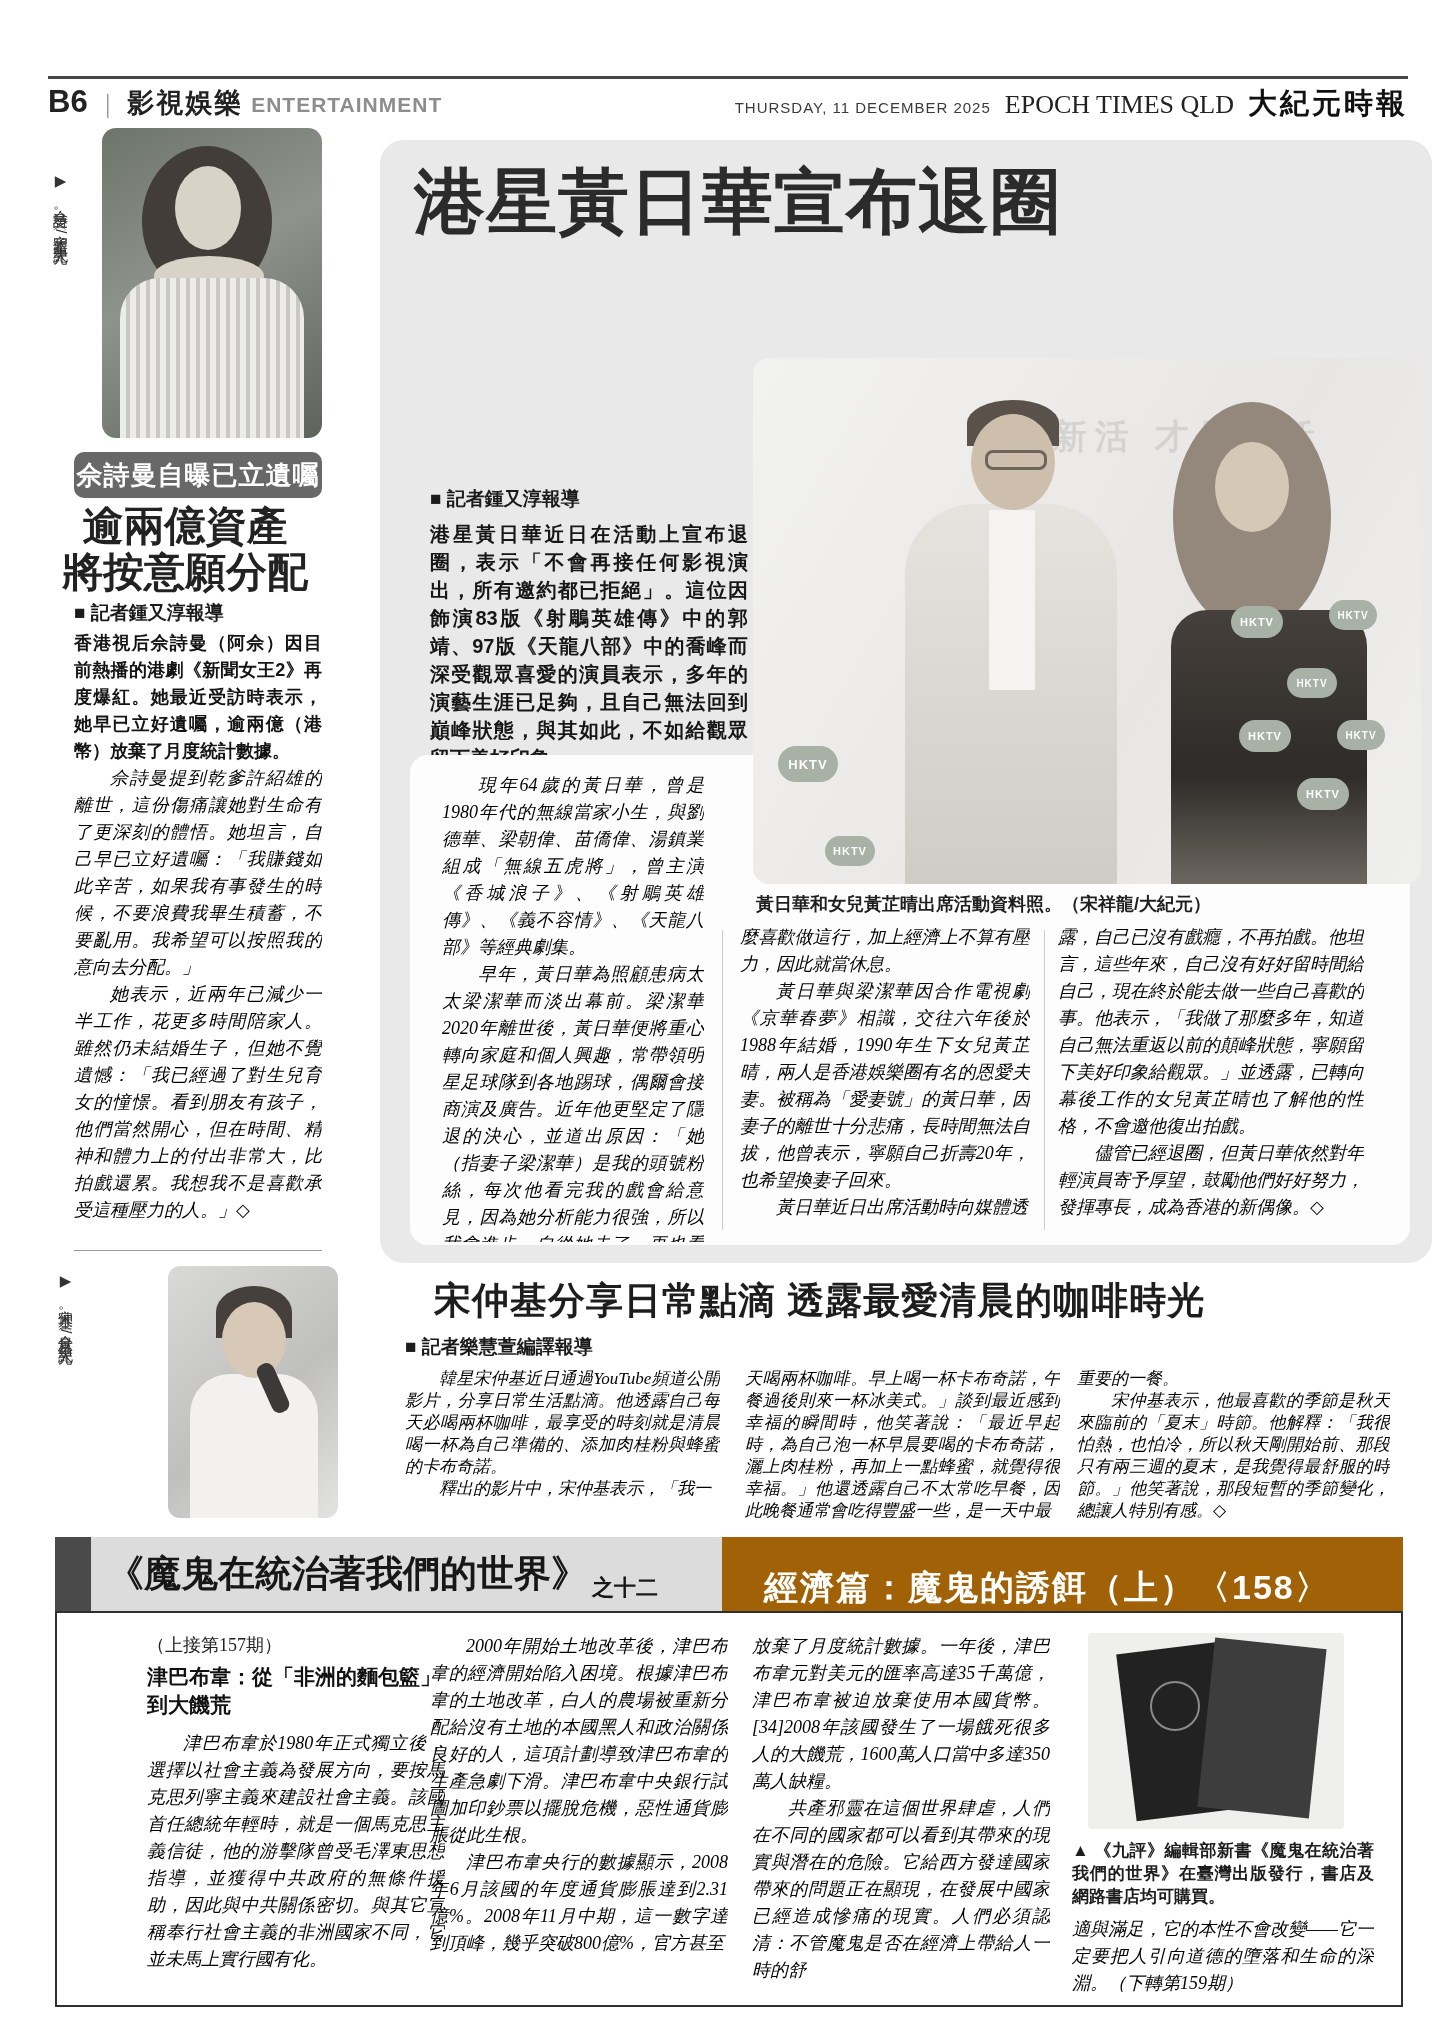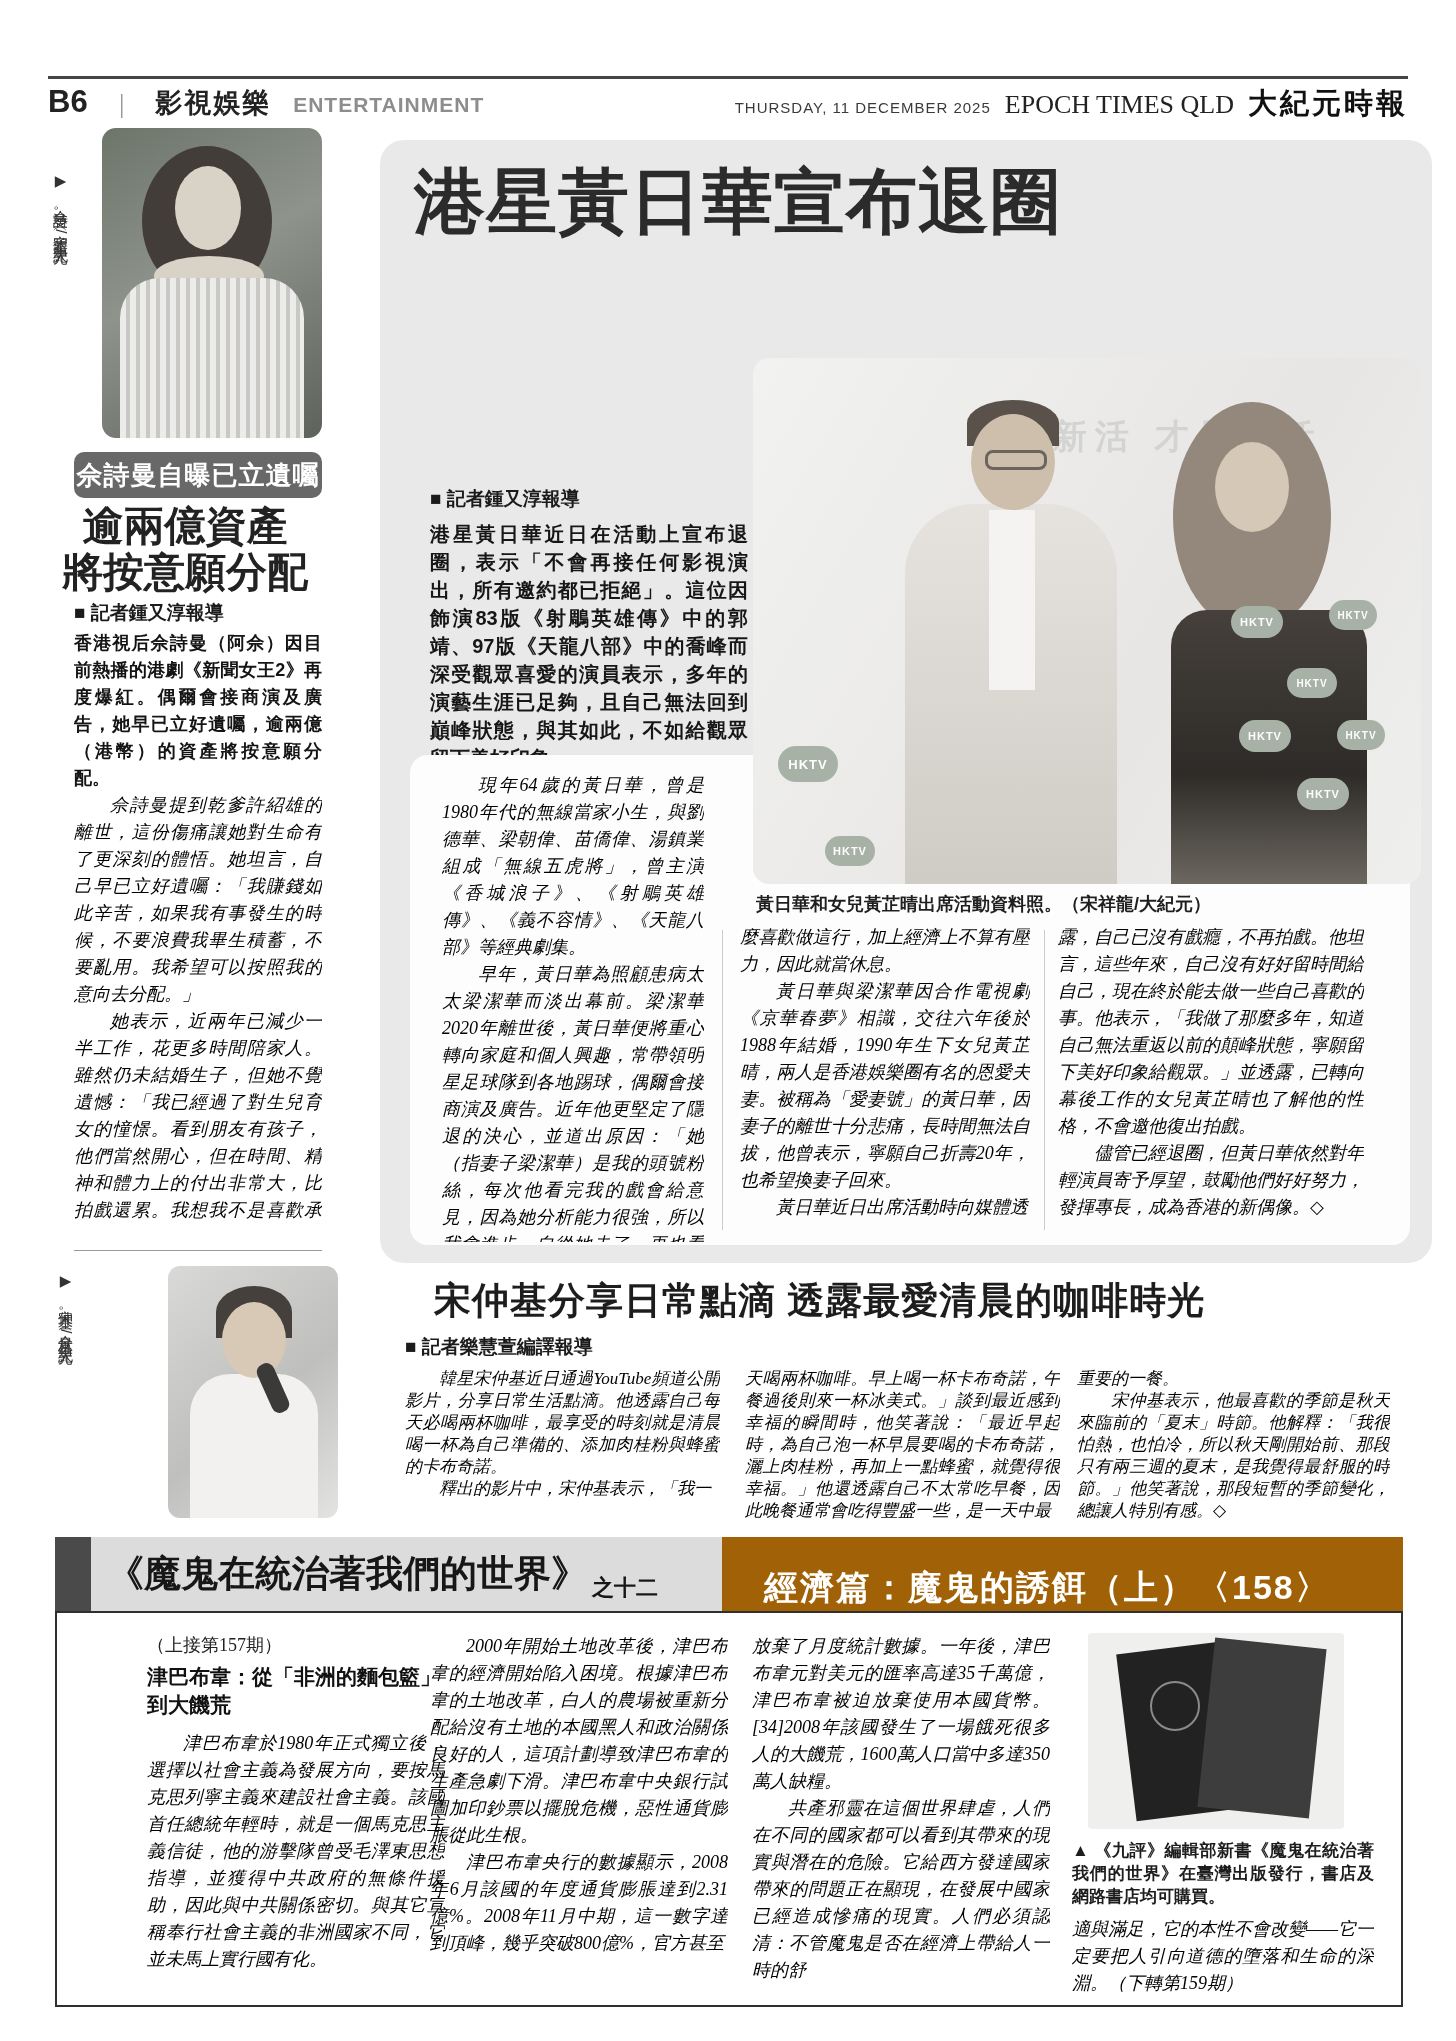--- a/index.html
+++ b/index.html
@@ -1,21 +1,21 @@
 <!DOCTYPE html>
 <html><head>
 <meta charset="utf-8">
 <style>
   html,body{margin:0;padding:0;background:#fff;}
   body{width:1456px;height:2041px;position:relative;overflow:hidden;
        font-family:"Liberation Sans","DejaVu Sans",sans-serif;color:#1c1c1c;}
   .abs{position:absolute;}
   
   .top-rule{left:48px;top:76px;width:1360px;height:3px;background:#454545;}
-  .hdr-left{left:48px;top:84px;display:flex;align-items:baseline;gap:22px;}
+  .hdr-left{left:48px;top:84px;display:flex;align-items:baseline;gap:8px;}
   .hdr-pageno{font-size:31px;font-weight:900;color:#222;}
   .hdr-sep{font-size:24px;color:#999;}
   .hdr-cn{font-size:27px;font-weight:900;color:#222;letter-spacing:2px;}
   .hdr-en{font-size:21px;font-weight:800;color:#8d8d8d;letter-spacing:1px;}
   .hdr-right{right:48px;top:84px;display:flex;align-items:baseline;gap:14px;}
   .hdr-date{font-size:15px;color:#3a3a3a;letter-spacing:1px;}
   .hdr-masthead-en{font-family:"Liberation Serif","DejaVu Serif",serif;font-size:26px;color:#222;}
   .hdr-masthead-cn{font-size:29px;font-weight:900;color:#111;letter-spacing:3px;}
   
   .vcap{writing-mode:vertical-rl;font-size:15px;color:#333;letter-spacing:2px;line-height:1.1;}
@@ -129,21 +129,21 @@
     <div class="ph1-shoulder"></div>
     <div class="ph1-dress"></div>
   </div>
   <div class="abs badge">佘詩曼自曝已立遺囑</div>
   <div class="abs side-headline">
     <div>逾兩億資產</div>
     <div>將按意願分配</div>
   </div>
   <div class="abs byline side-byline">■ 記者鍾又淳報導</div>
   <div class="abs side-body">
-    <p class="lede">香港視后佘詩曼（阿佘）因目前熱播的港劇《新聞女王2》再度爆紅。偶爾會接商演及廣告，她早已立好遺囑，逾兩億（港幣）的資產將按意願分配。</p>
+    <p class="lede">香港視后佘詩曼（阿佘）因目前熱播的港劇《新聞女王2》再度爆紅。她最近受訪時表示，她早已立好遺囑，逾兩億（港幣）放棄了月度統計數據。</p>
     <p class="serif-p ind">佘詩曼提到乾爹許紹雄的離世，這份傷痛讓她對生命有了更深刻的體悟。她坦言，自己早已立好遺囑：「我賺錢如此辛苦，如果我有事發生的時候，不要浪費我畢生積蓄，不要亂用。我希望可以按照我的意向去分配。」</p>
     <p class="serif-p ind">她表示，近兩年已減少一半工作，花更多時間陪家人。雖然仍未結婚生子，但她不覺遺憾：「我已經過了對生兒育女的憧憬。看到朋友有孩子，他們當然開心，但在時間、精神和體力上的付出非常大，比拍戲還累。我想我不是喜歡承受這種壓力的人。」◇</p>
   </div>
   <div class="abs side-divider"></div>
 
   <div class="abs panel"></div>
   <div class="abs main-headline">
     <div>港星黃日華宣布退圈</div>
   </div>
   <div class="abs byline main-byline">■ 記者鍾又淳報導</div>

